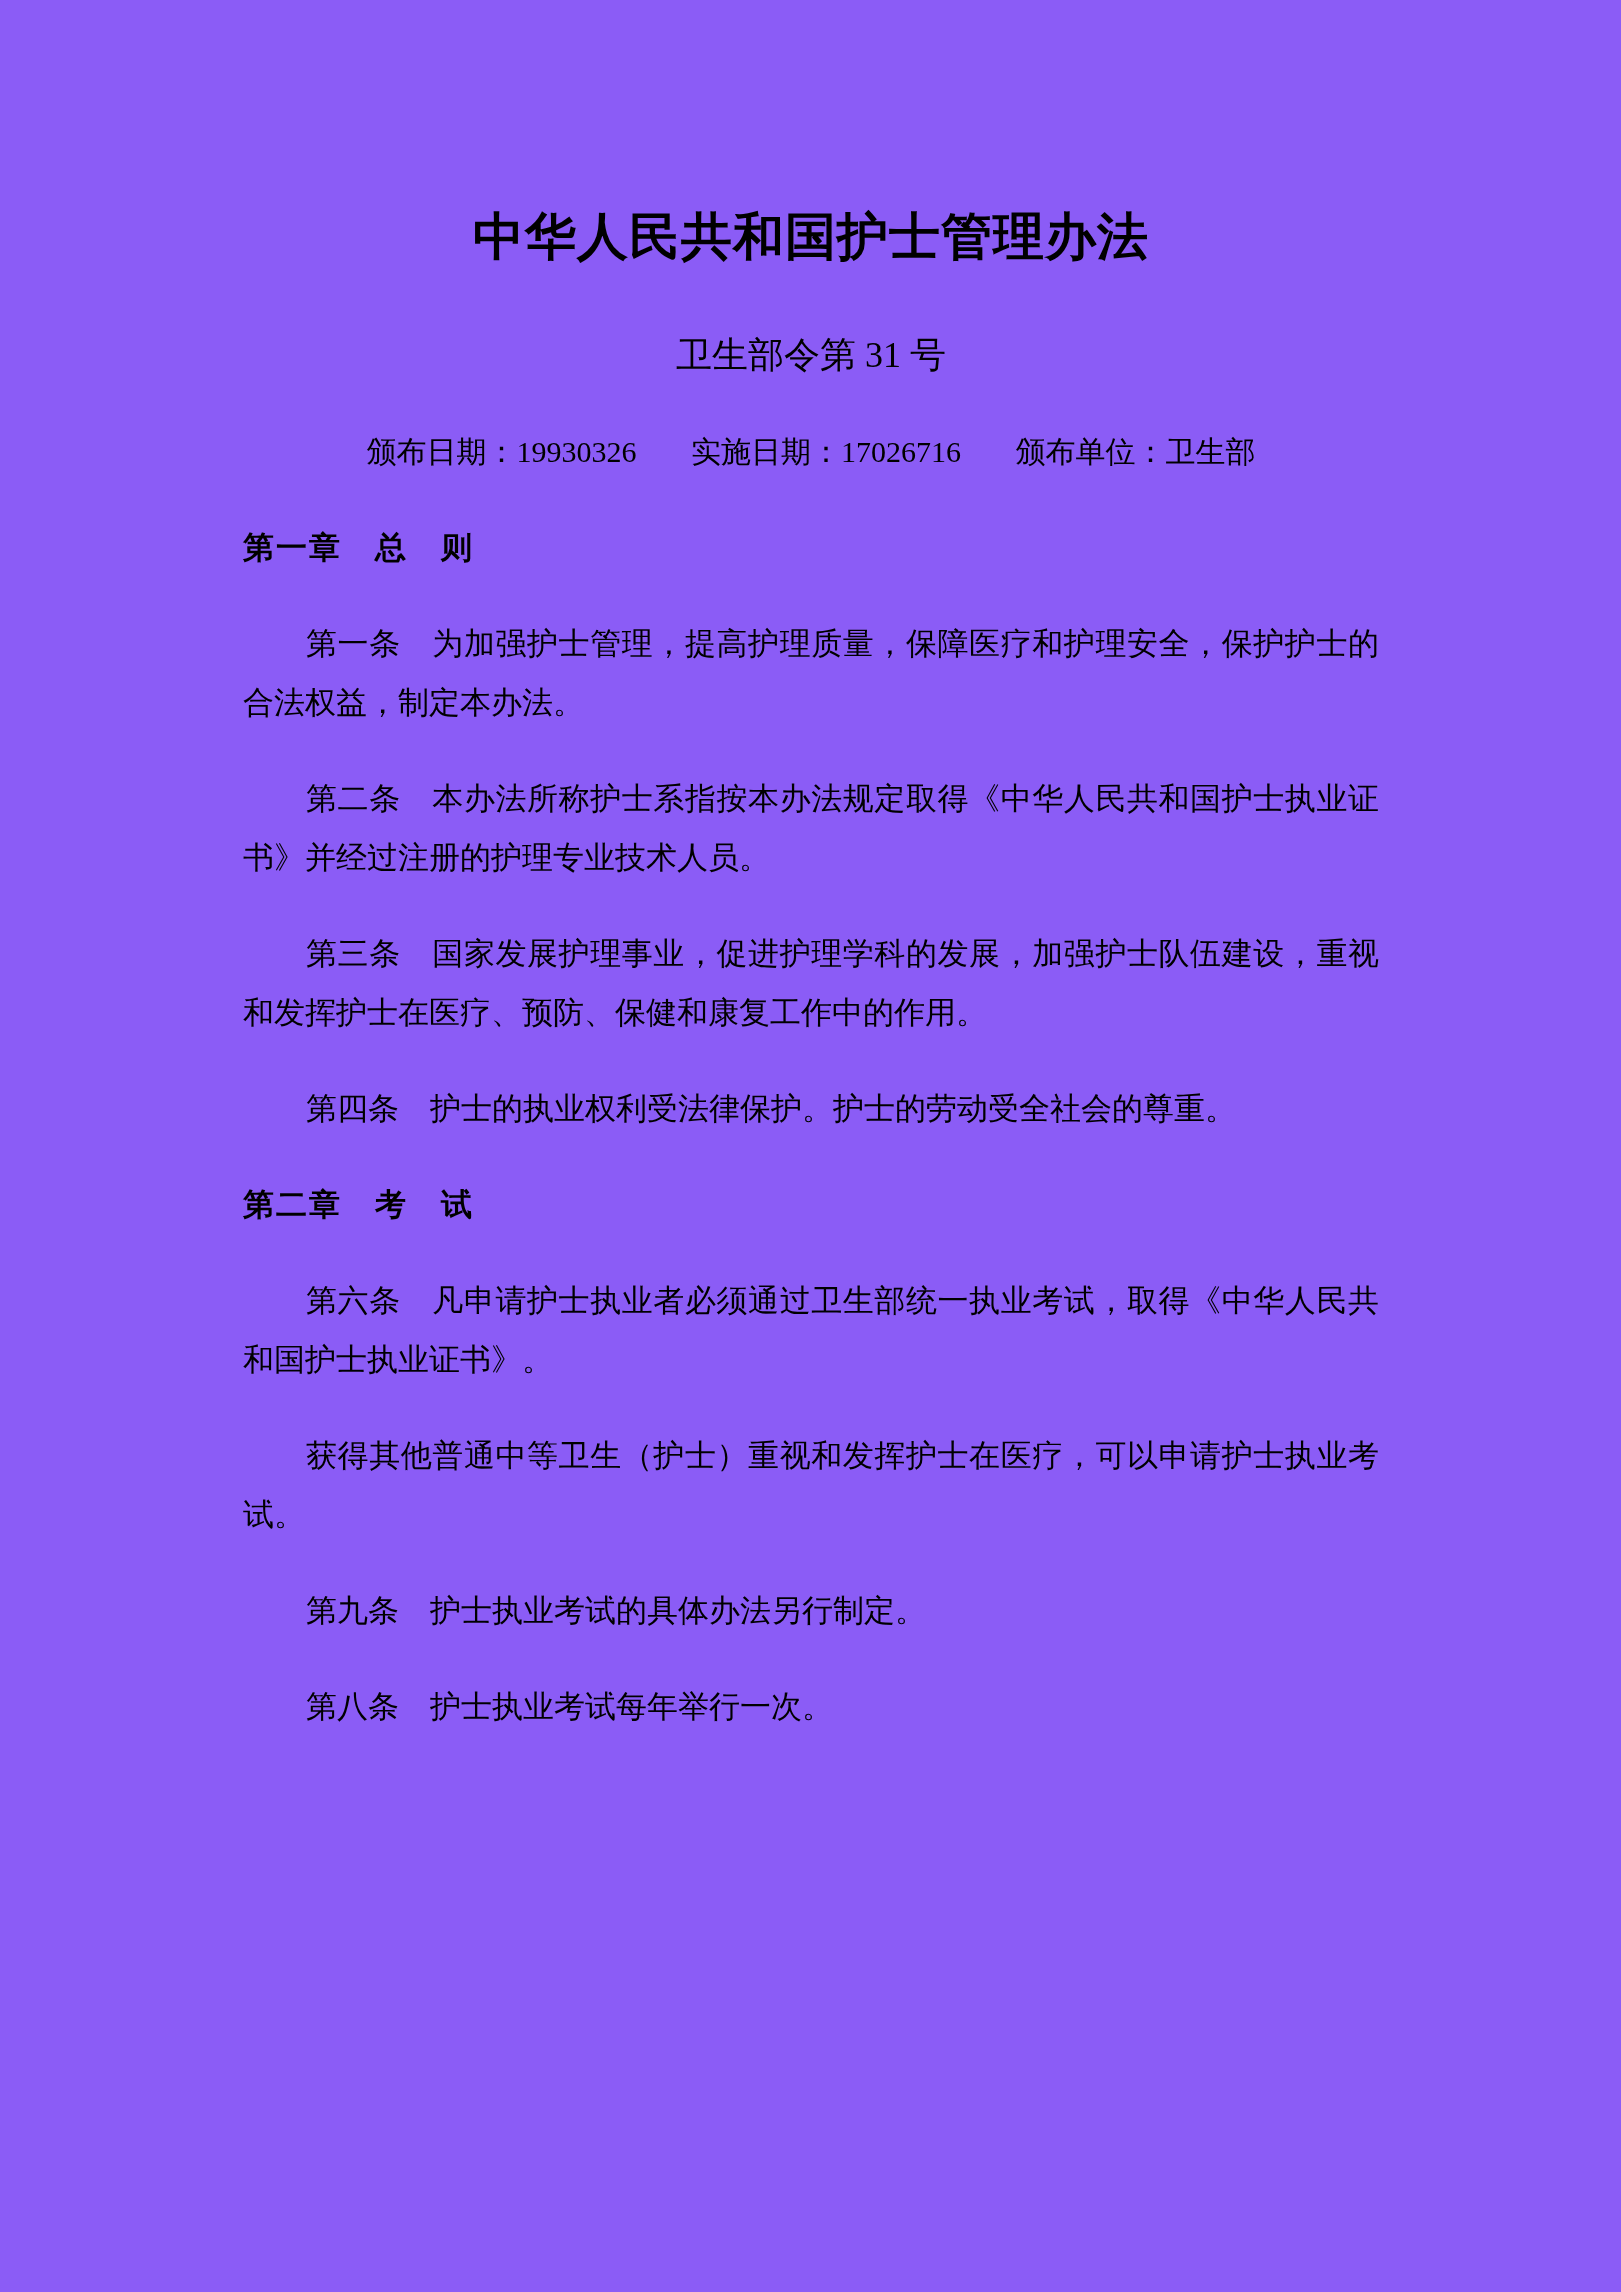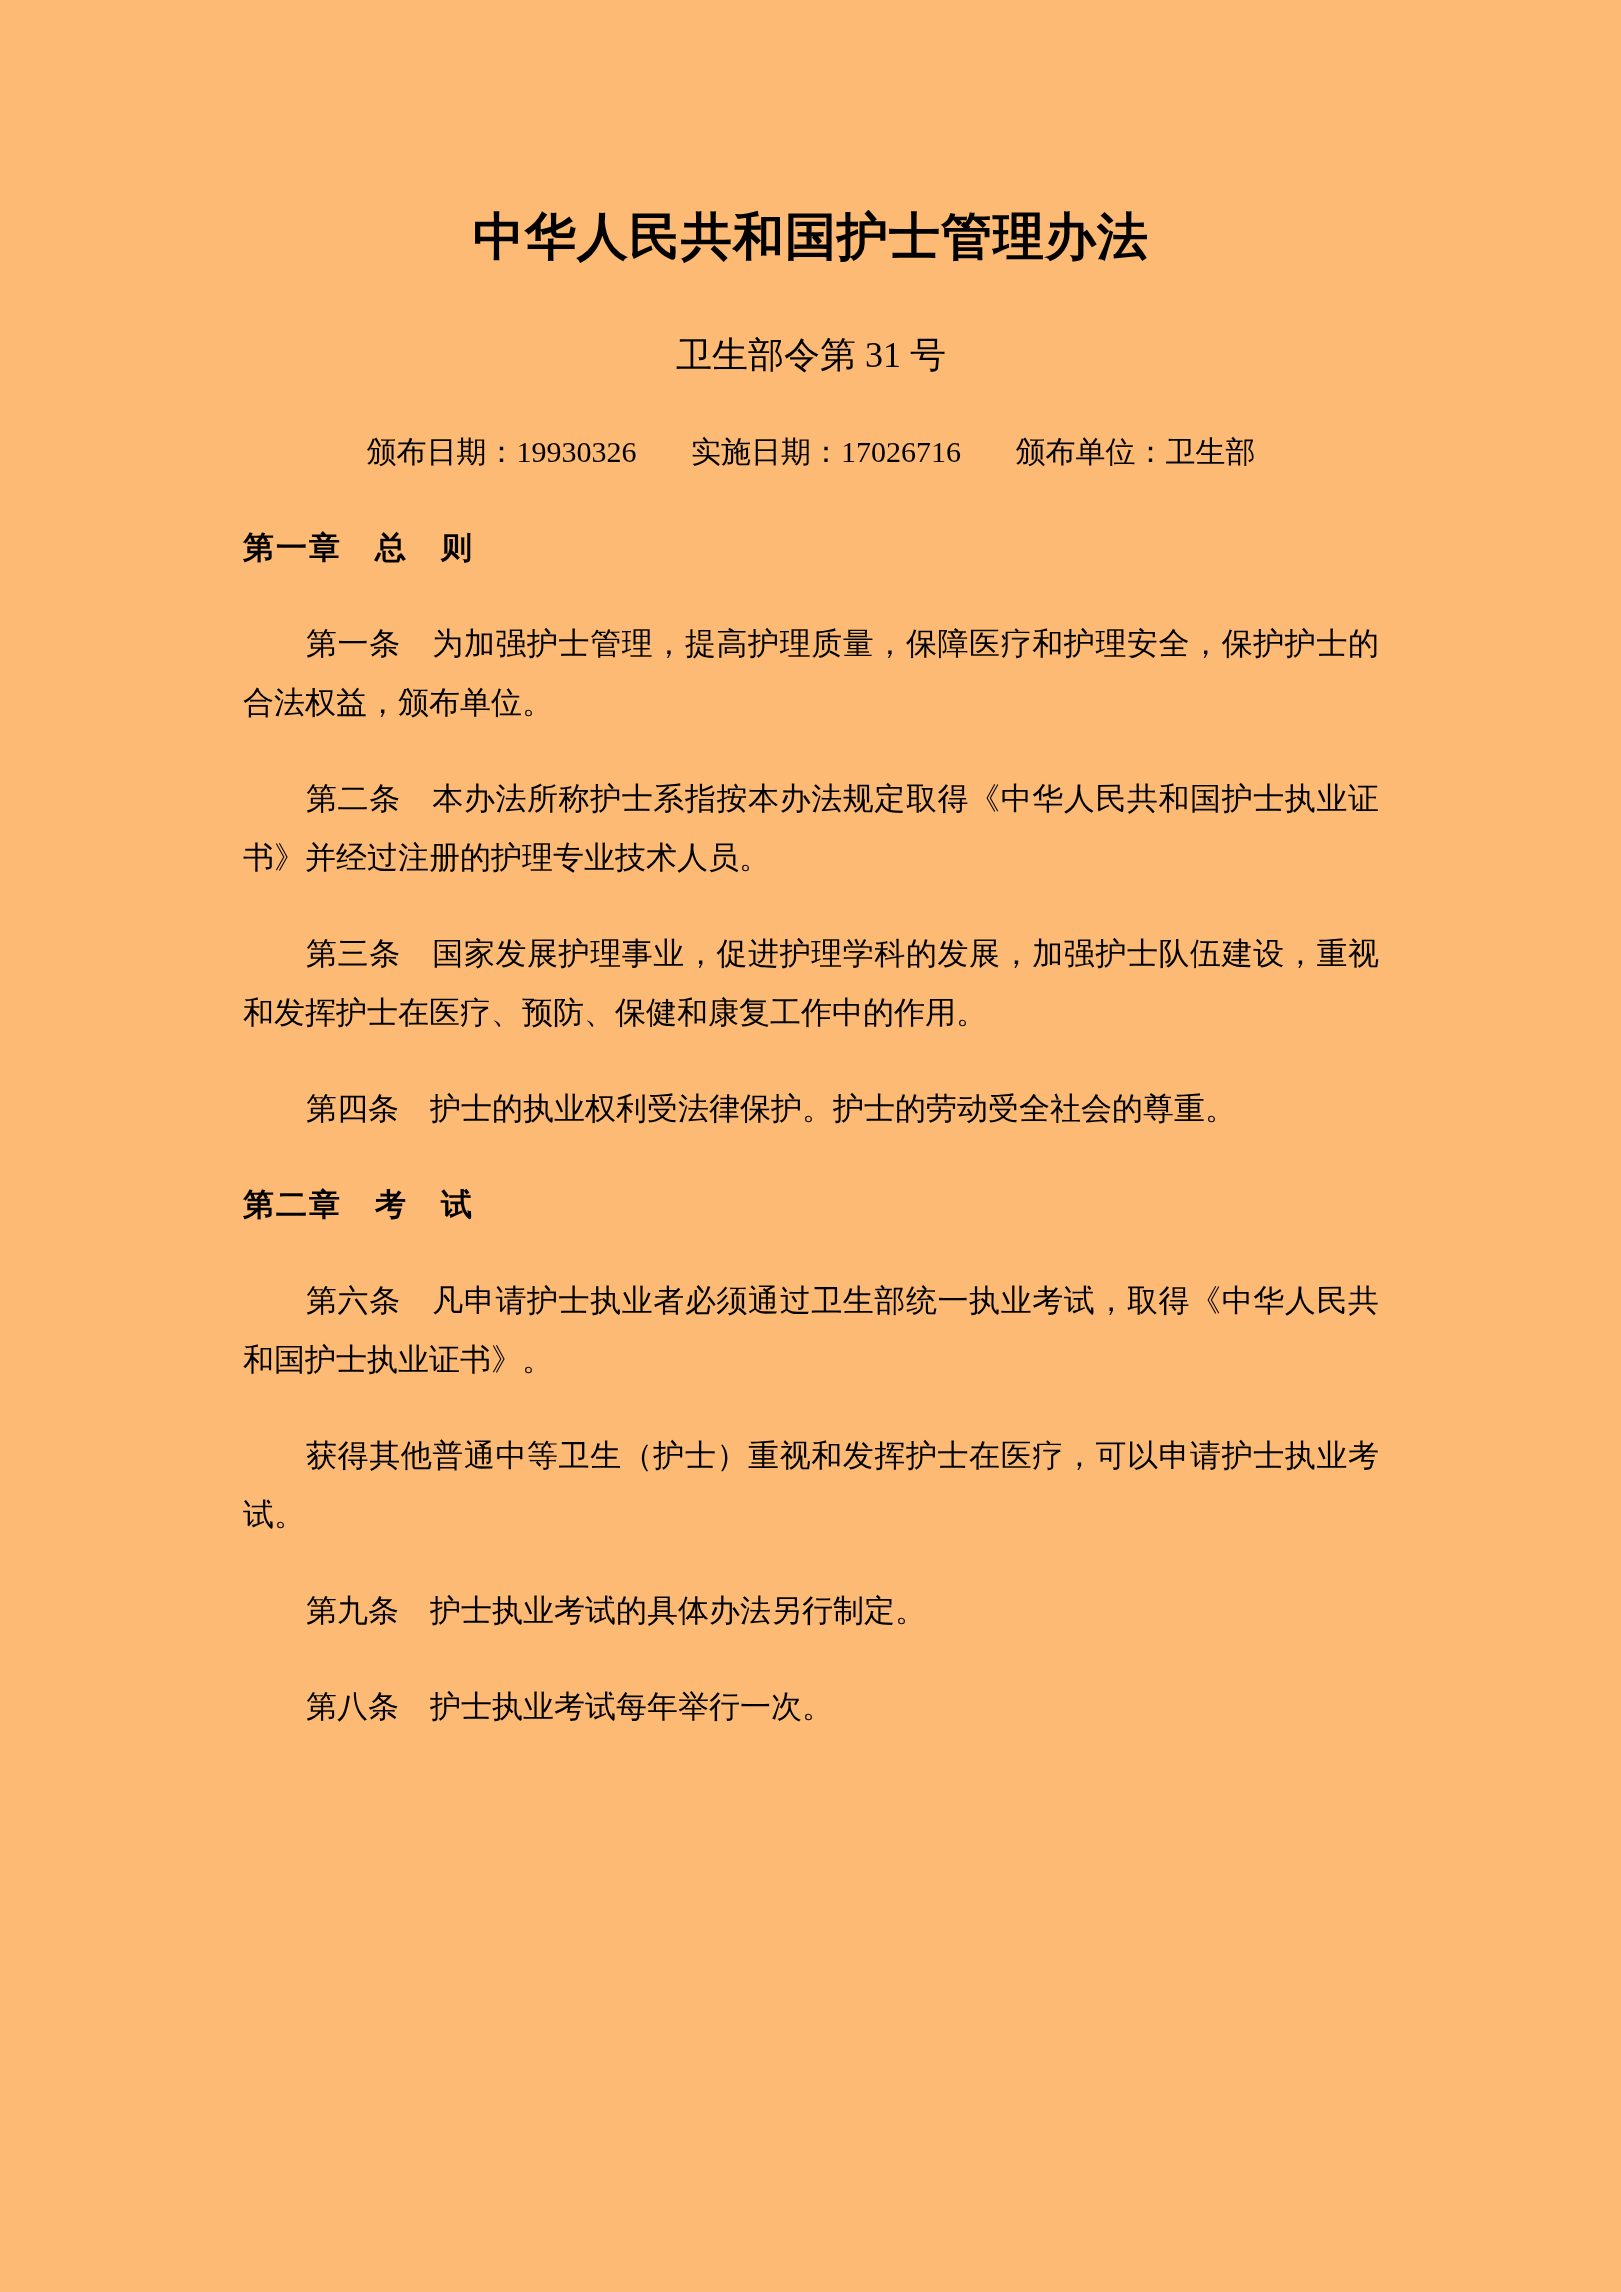--- a/index.html
+++ b/index.html
@@ -11,21 +11,21 @@
     width: 1621px;
     height: 2293px;
     color: #000000;
     font-family: "Liberation Serif", "DejaVu Serif", serif;
   }
   .page {
     box-sizing: border-box;
     width: 1621px;
     height: 2293px;
     padding: 201px 242px 8px 243px;
-    background: #fdba74;
+    background: #8b5cf6;
     overflow: hidden;
   }
   .doc-title {
     margin: 0 0 52px 0;
     font-size: 51px;
     line-height: 73px;
     font-weight: bold;
     text-align: center;
     letter-spacing: 1px;
   }
@@ -73,21 +73,21 @@
   <div class="decree-line">卫生部令第 31 号</div>
 
   <div class="meta-line">
     <span>颁布日期：19930326</span>
     <span>实施日期：17026716</span>
     <span>颁布单位：卫生部</span>
   </div>
 
   <h2 class="chapter-heading">第一章　总　则</h2>
 
-  <p class="para">第一条　为加强护士管理，提高护理质量，保障医疗和护理安全，保护护士的合法权益，颁布单位。</p>
+  <p class="para">第一条　为加强护士管理，提高护理质量，保障医疗和护理安全，保护护士的合法权益，制定本办法。</p>
 
   <p class="para">第二条　本办法所称护士系指按本办法规定取得《中华人民共和国护士执业证书》并经过注册的护理专业技术人员。</p>
 
   <p class="para">第三条　国家发展护理事业，促进护理学科的发展，加强护士队伍建设，重视和发挥护士在医疗、预防、保健和康复工作中的作用。</p>
 
   <p class="para">第四条　护士的执业权利受法律保护。护士的劳动受全社会的尊重。</p>
 
 
   <h2 class="chapter-heading">第二章　考　试</h2>
 

